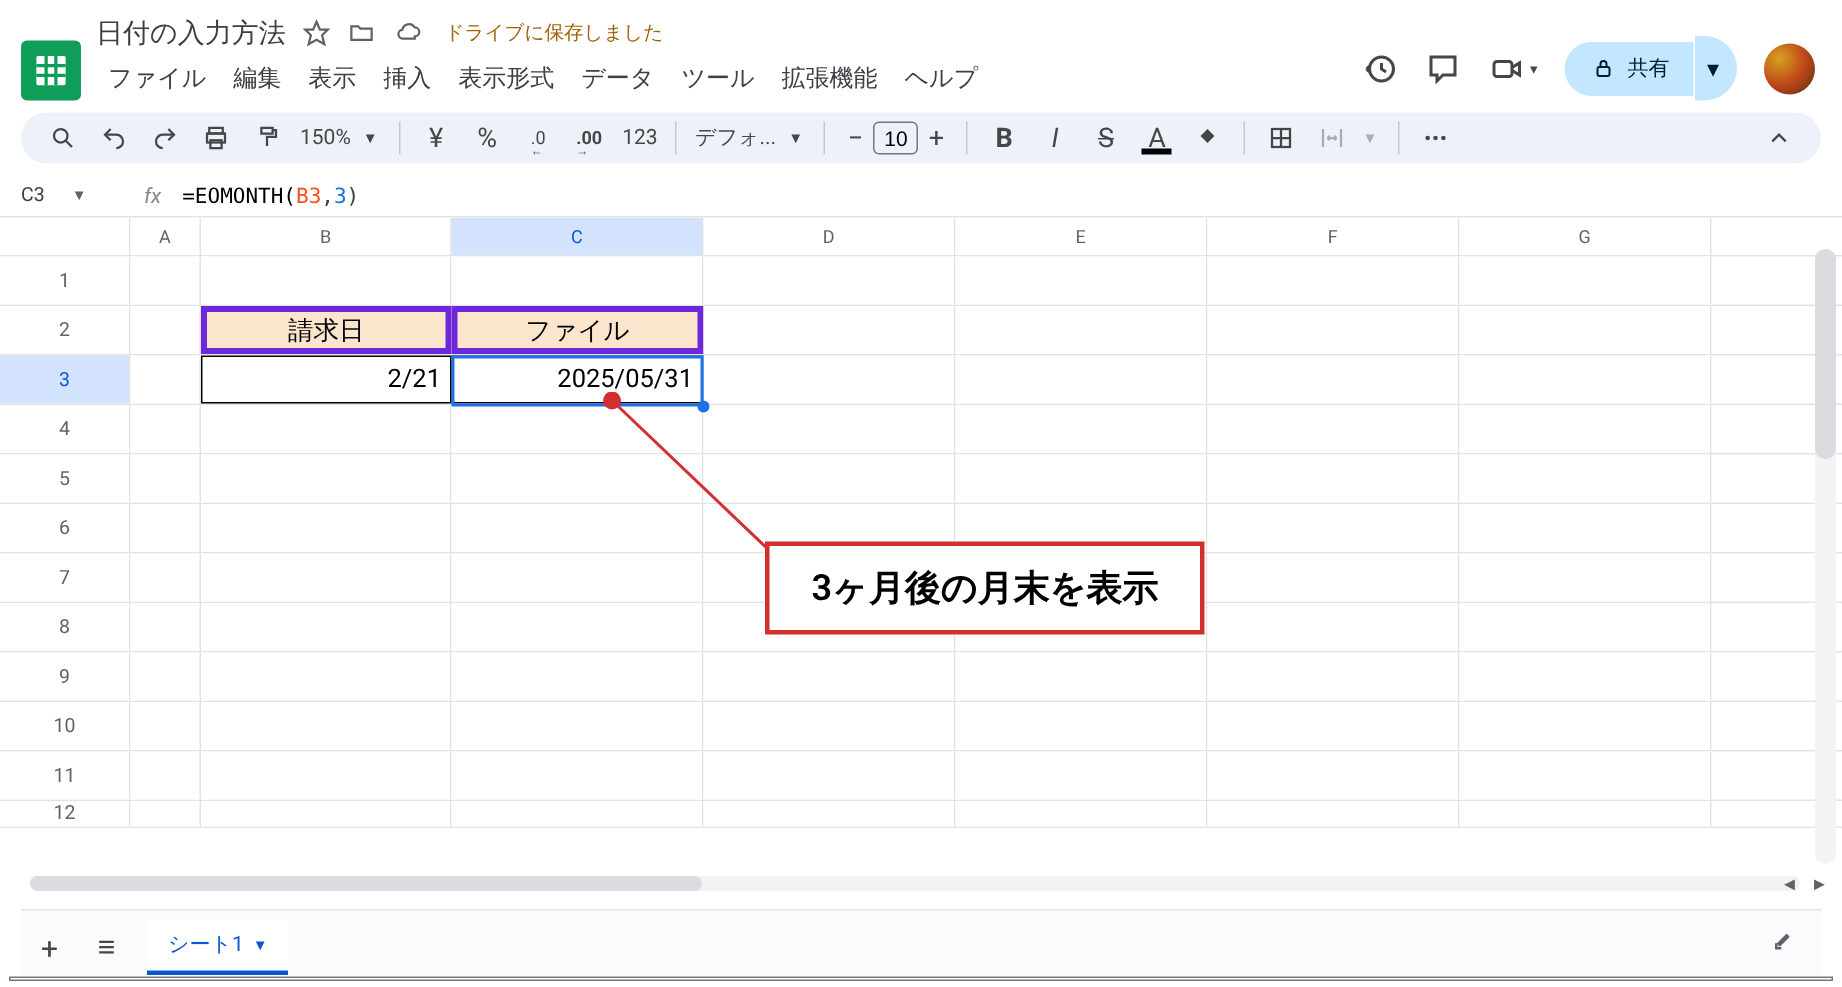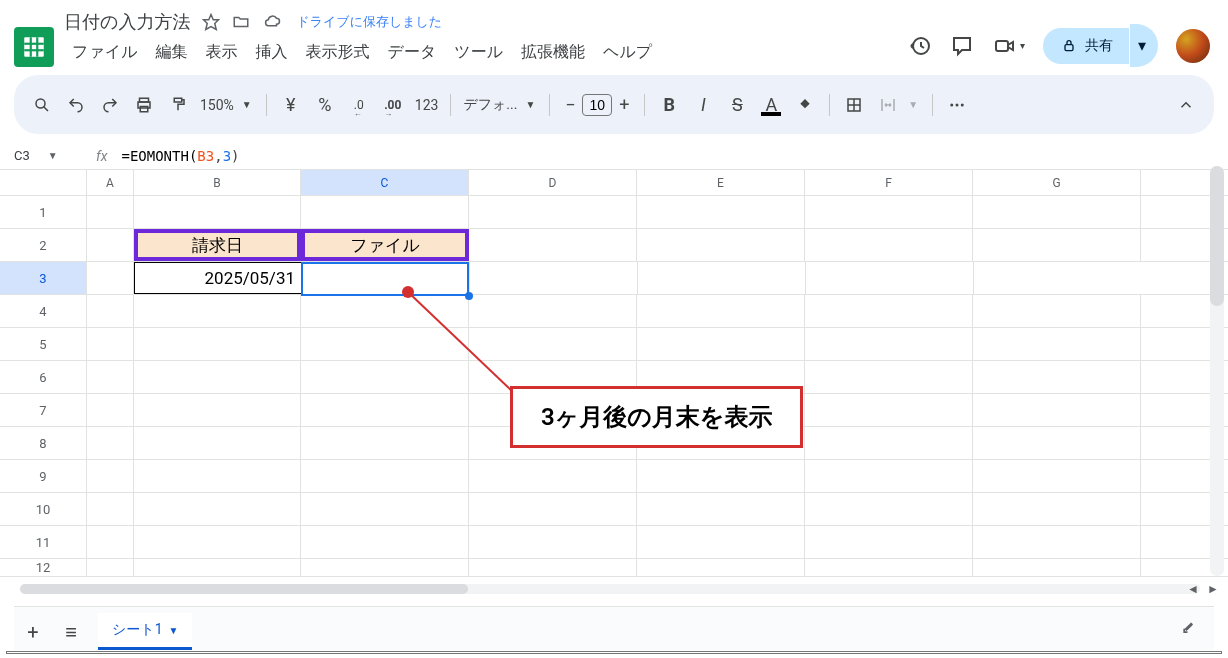--- a/index.html
+++ b/index.html
@@ -6,33 +6,33 @@
     body { font-family: "Google Sans", Roboto, Arial, sans-serif; background: #fff; width: 1228px; height: 658px; overflow: hidden; position: relative; }
     
     
     .header { display: flex; align-items: flex-end; padding: 8px 14px 0 14px; gap: 10px; }
     .logo { width: 40px; height: 40px; background: #0f9d58; border-radius: 4px; display: flex; align-items: center; justify-content: center; margin-top: 2px; }
     .logo svg { width: 26px; height: 26px; }
     .title-area { flex: 1; }
     .title-row { display: flex; align-items: center; gap: 12px; height: 28px; }
     .doc-title { font-size: 18px; color: #3c4043; }
     .title-icon { color: #5f6368; cursor: pointer; display:flex; align-items:center;}
-    .save-status { font-size: 13px; color: #3b82f6; margin-left: 2px; }
+    .save-status { font-size: 13px; color: #a16207; margin-left: 2px; }
     .menu-bar { display: flex; gap: 2px; margin-top: 2px; }
     .menu-item { font-size: 16px; color: #3c4043; padding: 4px 8px; cursor: pointer; border-radius: 4px; }
     .header-right { display: flex; align-items: center; gap: 18px; margin-right: 4px; margin-top: 6px;}
     .hr-icon { color: #444746; cursor: pointer; display:flex; align-items:center;}
     .share-btn { display: flex; align-items: center; gap: 8px; background: #c2e7ff; border-radius: 40px 0 0 40px; padding: 9px 16px 9px 18px; font-size: 14px; color: #001d35; cursor: pointer; }
     .share-group { display: flex; align-items: center; }
     .share-drop { background: #c2e7ff; border-radius: 0 40px 40px 0; padding: 12px 12px 12px 8px; cursor: pointer; color: #001d35; margin-left: 1px;}
     .avatar { width: 34px; height: 34px; border-radius: 50%; background: radial-gradient(circle at 30% 30%, #d4a320, #c1491a 50%, #5a2b0e); cursor: pointer; }
     
     
     .toolbar-wrap { padding: 8px 14px 0 14px; }
-    .toolbar { background: #edf2fa; border-radius: 24px; height: 59px; display: flex; align-items: center; padding: 0 12px; gap: 2px; }
+    .toolbar { background: #edf2fa; border-radius: 24px; height: 34px; display: flex; align-items: center; padding: 0 12px; gap: 2px; }
     .tb-btn { width: 32px; height: 30px; display: flex; align-items: center; justify-content: center; color: #444746; cursor: pointer; border-radius: 4px; font-size: 18px;}
     .tb-sep { width: 1px; height: 22px; background: #c7c7c7; margin: 0 6px; }
     .tb-text { font-size: 14px; color: #444746; padding: 0 4px; cursor:pointer;}
     .tb-drop { font-size: 10px; color: #444746; padding: 0 6px 0 2px; cursor:pointer;}
     .font-size-box { display:flex; align-items:center; gap:0;}
     .fs-btn { width: 24px; height: 26px; display:flex; align-items:center; justify-content:center; color:#444746; cursor:pointer; font-size:18px;}
     .fs-input { width: 30px; height: 22px; border: 1px solid #747775; border-radius: 4px; text-align: center; font-size: 14px; background:#edf2fa;}
     .tb-right { margin-left: auto; }
     .text-color-btn { position: relative; }
     .color-bar { position: absolute; bottom: 4px; left: 6px; right: 6px; height: 4px; background: #000; }
@@ -315,20 +315,21 @@
         <div class="cell col-C hdr">ファイル</div>
         <div class="cell col-D"></div>
         <div class="cell col-E"></div>
         <div class="cell col-F"></div>
         <div class="cell col-G"></div>
       </div>
 
     <div class="row">
         <div class="row-h sel">3</div>
         <div class="cell col-A"></div>
+        <div class="cell col-B bordered">2/21</div>
         <div class="cell col-C bordered">2025/05/31</div>
         <div class="cell col-D"></div>
         <div class="cell col-E"></div>
         <div class="cell col-F"></div>
         <div class="cell col-G"></div>
       </div>
 
     <div class="row">
         <div class="row-h">4</div>
         <div class="cell col-A"></div>

